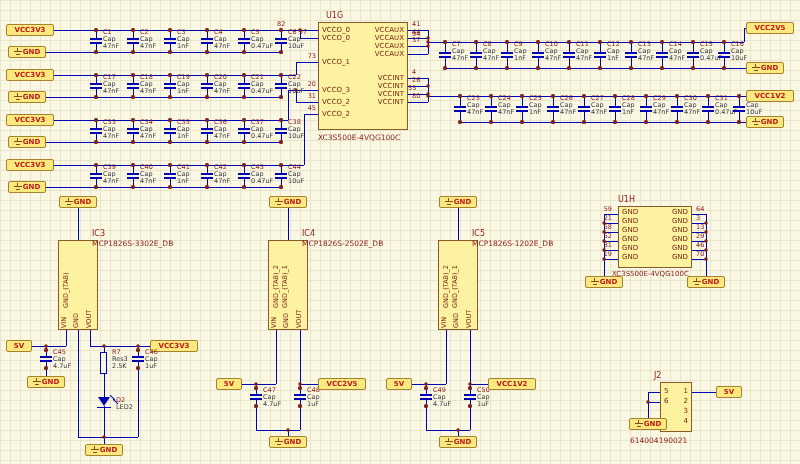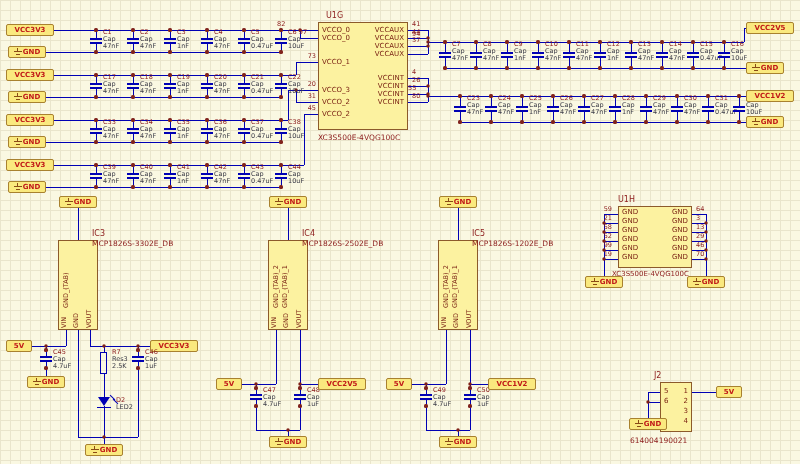--- a/index.html
+++ b/index.html
@@ -1024,21 +1024,21 @@
     </div>
 
   <div class="icbody" style="left:618px;top:206px;width:74px;height:62px"></div>
   <div class="dtext" style="left:618px;top:195px">U1H</div>
   <div class="dtext" style="left:612px;top:270px;font-size:7px">XC3S500E-4VQG100C</div>
   <div class="abs ta-r" style="left:586px;top:206px;width:26px">
       <div class="rnum" style="left: 0px; top: 0px;">59</div>
       <div class="rnum" style="left: 0px; top: 9px;">21</div>
       <div class="rnum" style="left: 0px; top: 18px;">58</div>
       <div class="rnum" style="left: 0px; top: 27px;">52</div>
-      <div class="rnum" style="left: 0px; top: 36px;">99</div>
+      <div class="rnum" style="left: 0px; top: 36px;">81</div>
       <div class="rnum" style="left: 0px; top: 45px;">19</div>
     </div>
   <div class="abs" style="left:622px;top:208px;width:30px">
       <div class="rname" style="left: 0px; top: 0px;">GND</div>
       <div class="rname" style="left: 0px; top: 9px;">GND</div>
       <div class="rname" style="left: 0px; top: 18px;">GND</div>
       <div class="rname" style="left: 0px; top: 27px;">GND</div>
       <div class="rname" style="left: 0px; top: 36px;">GND</div>
       <div class="rname" style="left: 0px; top: 45px;">GND</div>
     </div>

